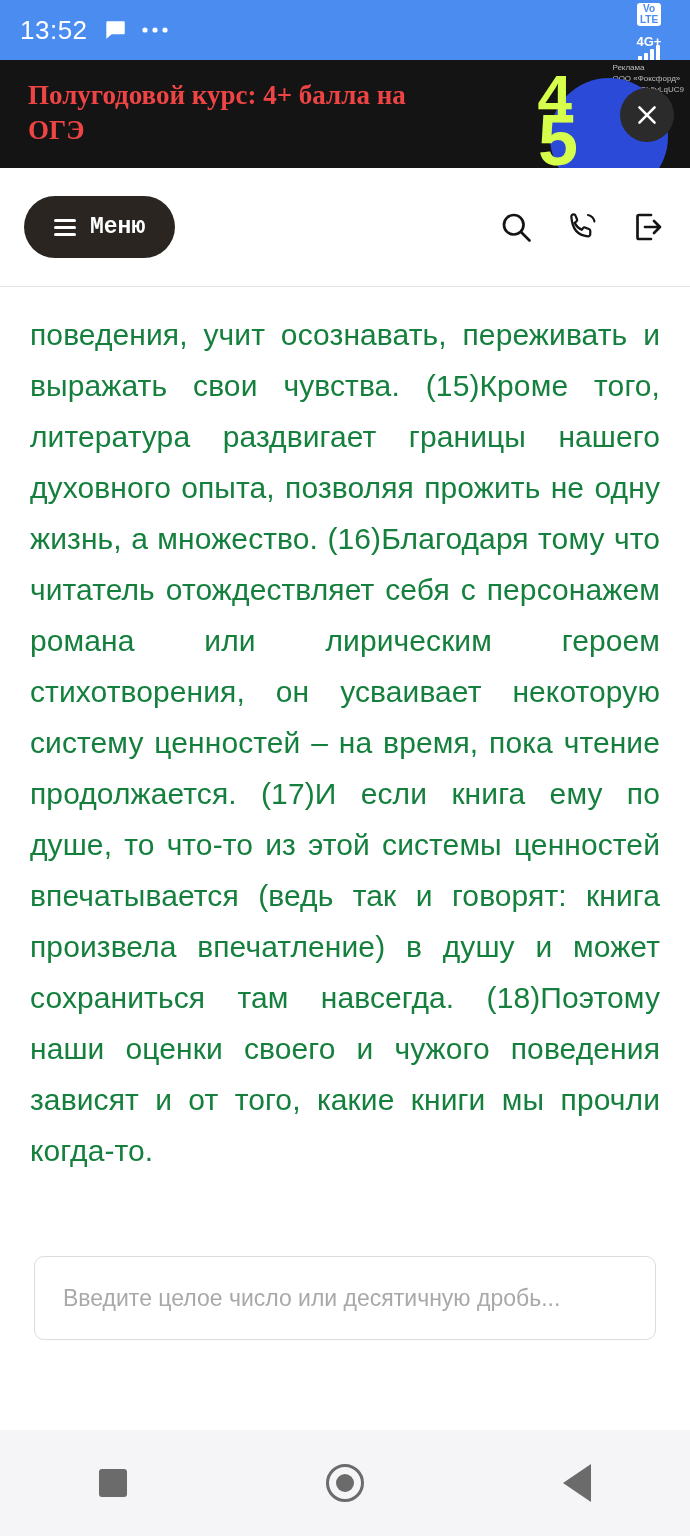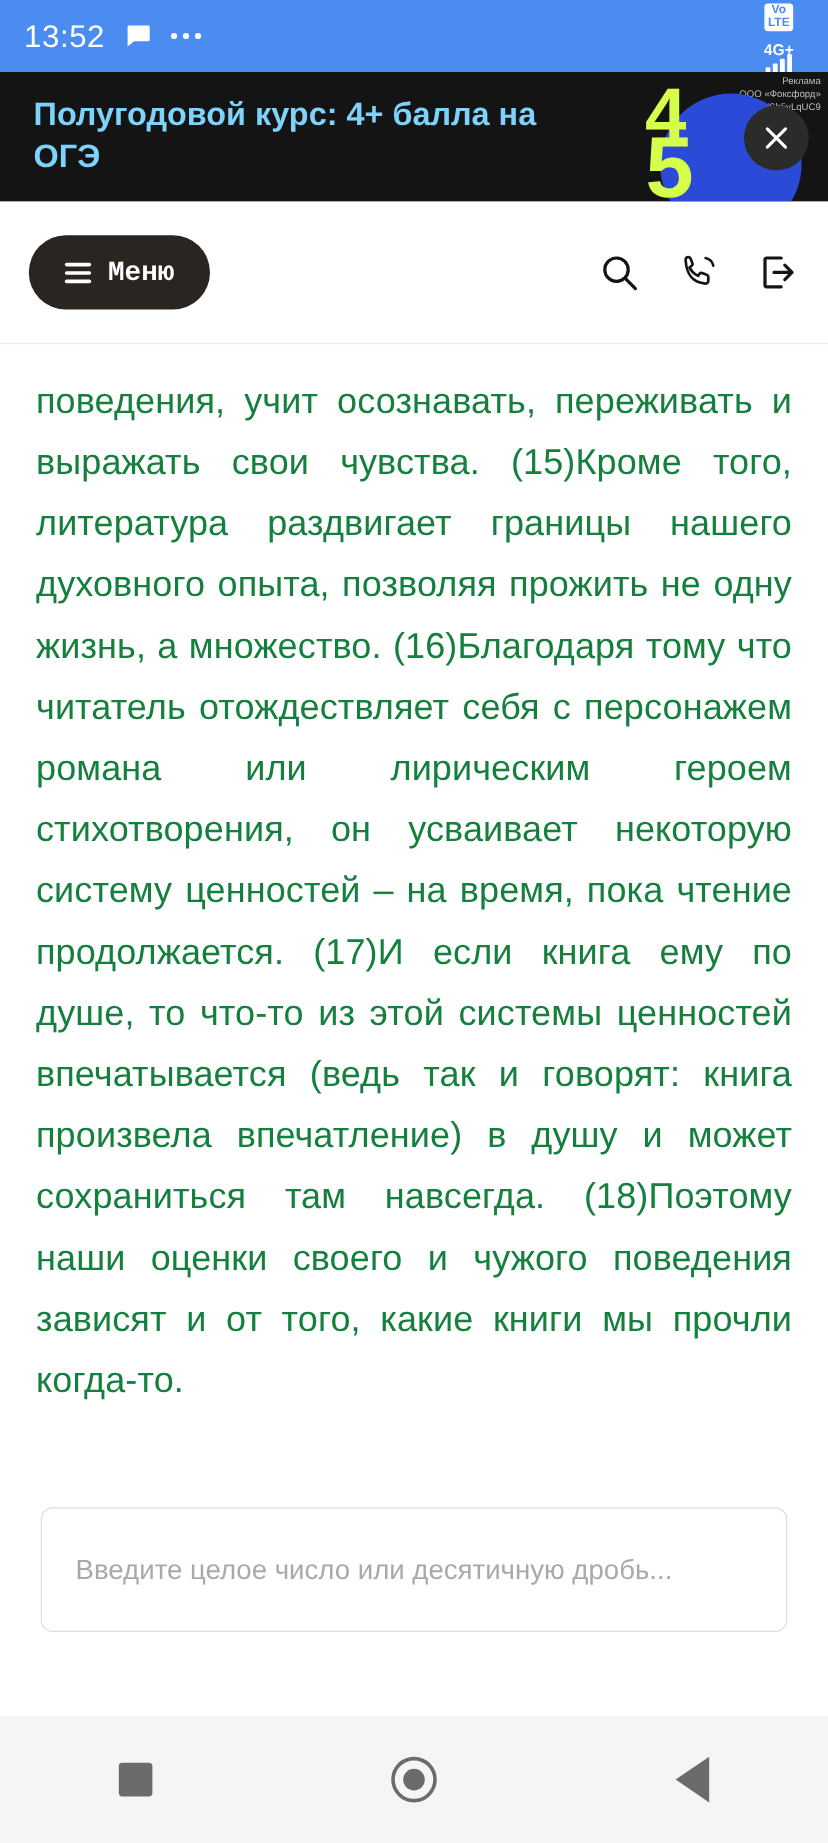--- a/index.html
+++ b/index.html
@@ -111,30 +111,31 @@
     height: 108px;
     background: #141414;
     flex: 0 0 auto;
     overflow: hidden;
   }
   .ad-text {
     position: absolute;
     left: 28px;
     top: 18px;
     width: 430px;
-    color: #7dd3fc;
+    color: #ef4444;
     font-size: 27px;
     font-weight: bold;
     line-height: 1.3;
+    font-family: Liberation Serif, serif;
   }
   .ad-disclaimer {
     position: absolute;
     right: 6px;
     top: 3px;
-    text-align: right;
+    text-align: left;
     color: #bdbdbd;
     font-size: 8px;
     line-height: 1.35;
   }
   .ad-art {
     position: absolute;
     right: 0;
     top: 0;
     width: 220px;
     height: 108px;
@@ -238,21 +239,21 @@
   .article {
     font-size: 30px;
     line-height: 51px;
     color: #15803d;
     text-align: justify;
     text-justify: inter-word;
     letter-spacing: 0.1px;
   }
   .answer-input {
     margin: 80px 4px 0 4px;
-    height: 104px;
+    height: 84px;
     border: 1px solid #dcdcdc;
     border-radius: 10px;
     background: #ffffff;
     display: flex;
     align-items: center;
     padding: 0 28px;
   }
   .answer-input input {
     border: none;
     outline: none;

